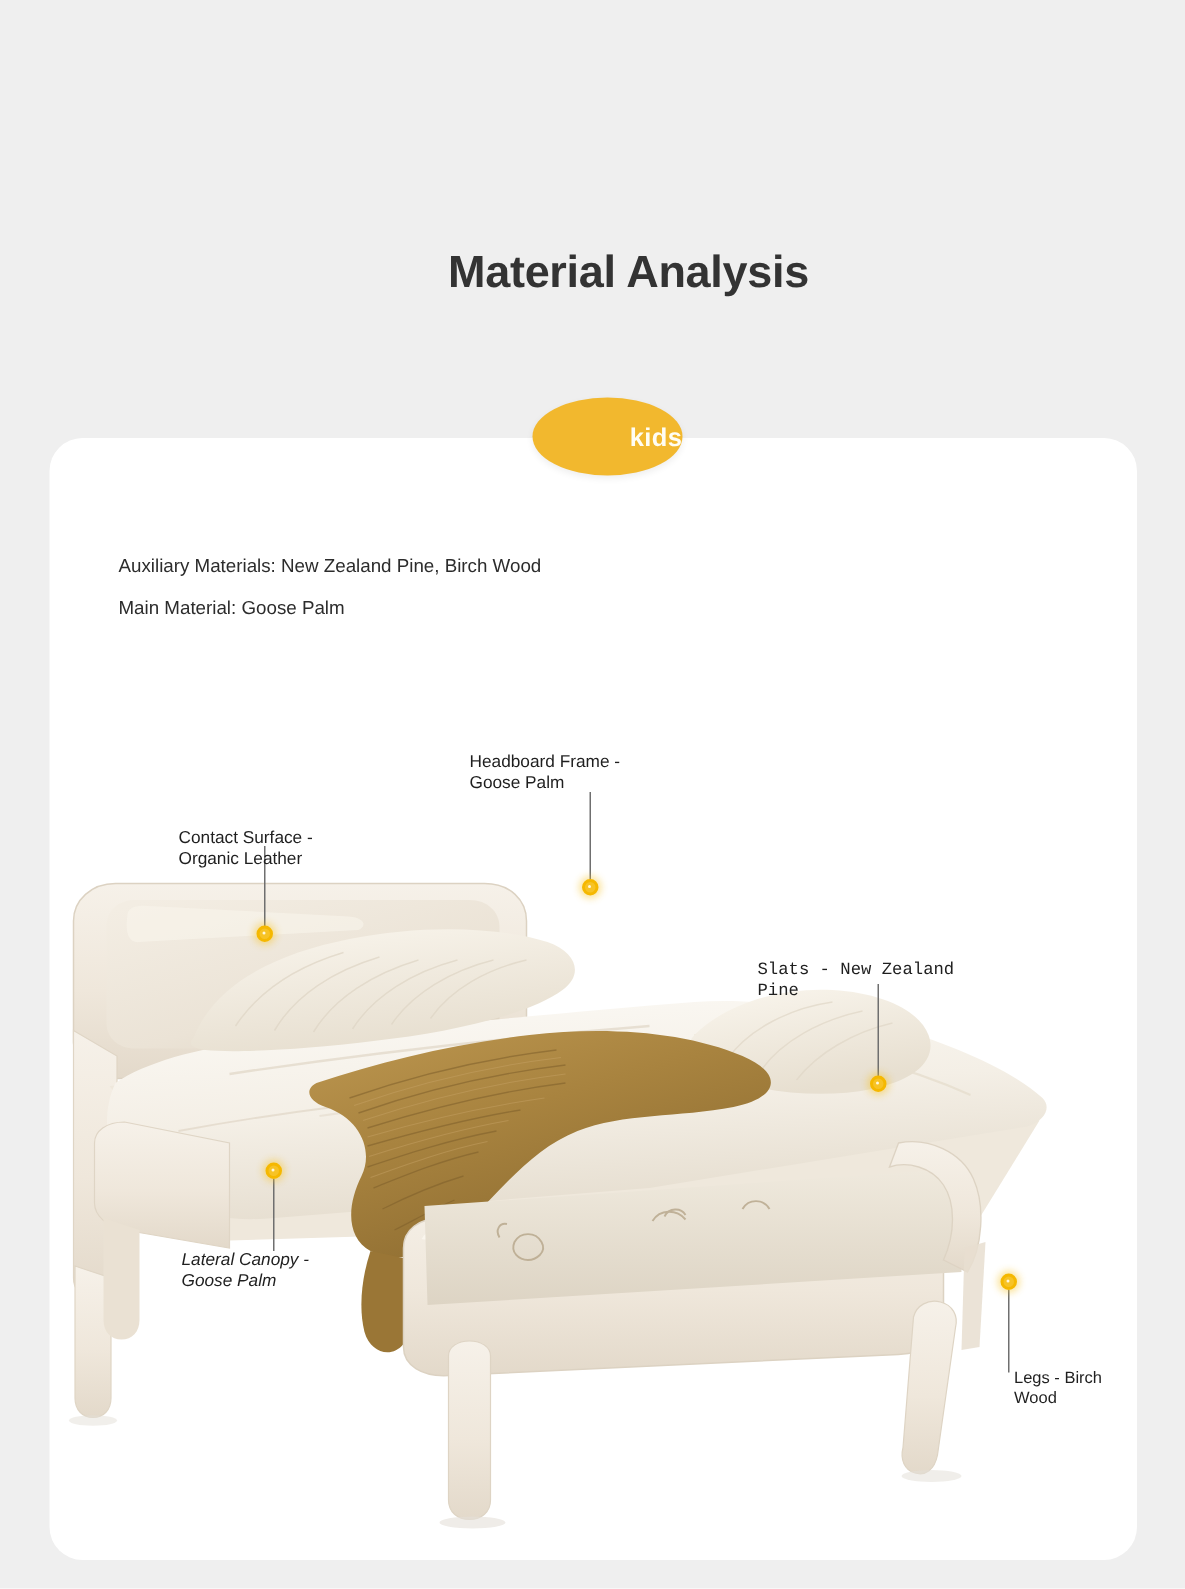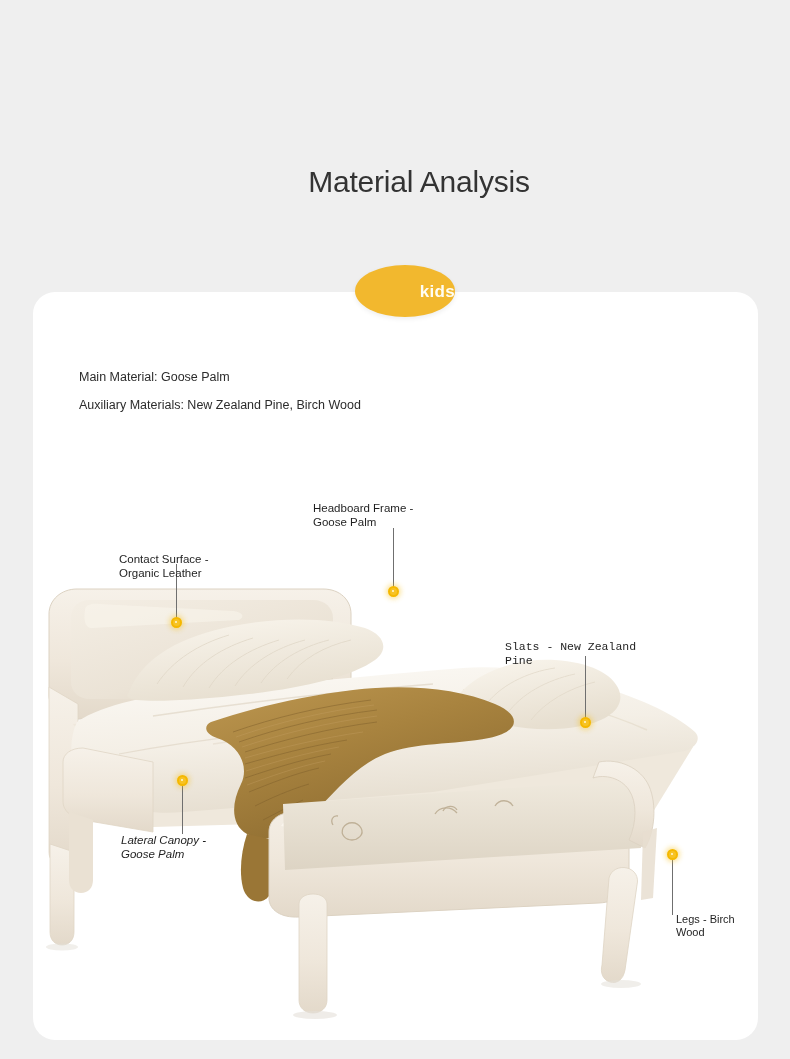--- a/index.html
+++ b/index.html
@@ -10,21 +10,21 @@
     position:relative;
     overflow:hidden;
   }
 
   
   #page-title {
     position:absolute;
     top:165px; left:0; width:790px;
     text-align:center;
     font-size:30px;
-    font-weight:normal;
+    font-weight:bold;
     color:#333333;
     letter-spacing:-0.2px;
     padding-left:48px;
   }
 
   
   #kids-badge {
     position:absolute;
     left:355px; top:265px;
     width:100px; height:52px;
@@ -117,24 +117,24 @@
 
 <div id="page-title">Material Analysis</div>
 
 <div id="kids-badge">
   <span class="kids-text">kids</span>
 </div>
 
 <div id="content-card">
 
   <div id="material-spec">
+    <div class="spec-block">Auxiliary Materials: New Zealand Pine,
+Birch Wood</div>
     <div class="spec-block">Main Material:
 Goose Palm</div>
-    <div class="spec-block">Auxiliary Materials: New Zealand Pine,
-Birch Wood</div>
   </div>
 
   <div id="bed-illustration">
     <svg class="bed-svg" width="725" height="748" viewBox="0 0 725 748">
       <defs>
         <linearGradient id="frameG" x1="0" y1="0" x2="0" y2="1">
           <stop offset="0%" stop-color="#F6F1E9"></stop>
           <stop offset="55%" stop-color="#EFE7DB"></stop>
           <stop offset="100%" stop-color="#E3D9CA"></stop>
         </linearGradient>

